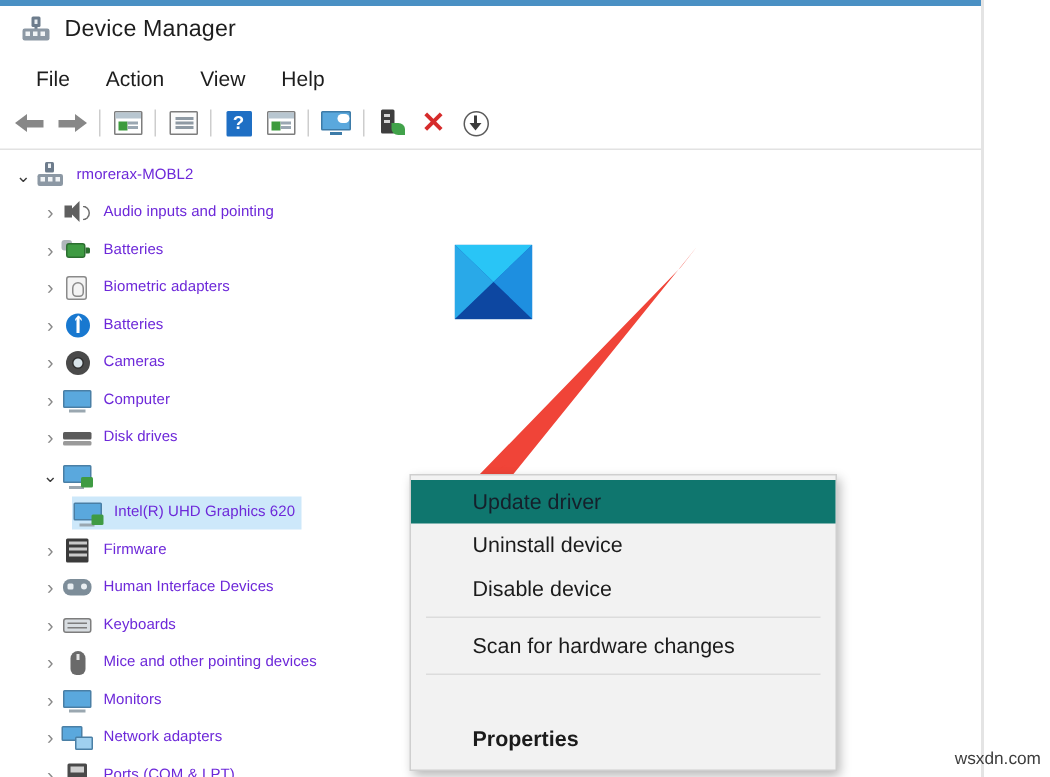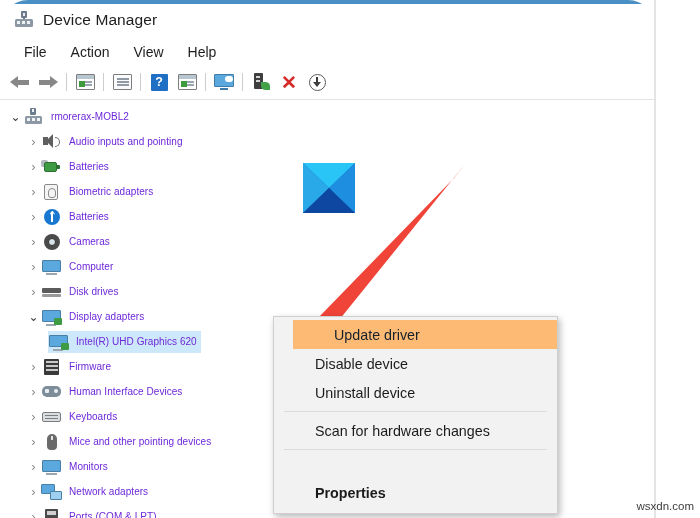--- a/index.html
+++ b/index.html
@@ -5,21 +5,21 @@
   html,body{margin:0;padding:0;}
   body{
     width:700px;height:518px;overflow:hidden;
     background:#ffffff;
     font-family:"Liberation Sans",sans-serif;
     -webkit-font-smoothing:antialiased;
   }
   #app{position:relative;width:700px;height:518px;background:#fff;}
 
   
-  .window{position:absolute;left:0;top:0;width:656px;height:518px;background:#fff;overflow:hidden;border-radius:28px;}
+  .window{position:absolute;left:0;top:0;width:656px;height:518px;background:#fff;overflow:hidden;}
   .accent-bar{position:absolute;left:0;top:0;width:656px;height:4px;background:#4a90c4;}
   .win-right-edge{position:absolute;left:654px;top:0;width:2px;height:518px;background:#e4e4e4;}
 
   
   .titlebar{position:absolute;left:0;top:4px;width:656px;height:32px;background:#fff;display:flex;align-items:center;padding-left:14px;box-sizing:border-box;}
   .title-icon{width:20px;height:18px;position:relative;margin-right:9px;flex:none;}
   .title-text{font-size:15.5px;color:#1d1d1d;letter-spacing:.1px;}
 
   
   .dm-ico{position:relative;width:20px;height:18px;}
@@ -135,21 +135,21 @@
 
   .ti-net .scr{position:absolute;left:0px;top:1px;width:14px;height:10px;background:#5aa8dd;border:1.5px solid #4a7fa5;box-sizing:border-box;border-radius:1px;}
   .ti-net .scr2{position:absolute;right:0px;bottom:1px;width:12px;height:9px;background:#9fd0ef;border:1.5px solid #4a7fa5;box-sizing:border-box;border-radius:1px;}
 
   .ti-port .body{position:absolute;left:4px;top:1px;width:13px;height:10px;background:#4a4a4a;border-radius:1px;}
   .ti-port .body:after{content:"";position:absolute;left:2px;top:2px;width:9px;height:4px;background:#d0d0d0;}
 
   
   .ctxmenu{position:absolute;left:273px;top:316px;width:285px;background:#f2f2f2;border:1px solid #cfcfcf;box-shadow:2px 3px 7px rgba(0,0,0,.28);z-index:30;padding:3px 0 6px 0;box-sizing:border-box;}
   .ctx-item{height:29px;display:flex;align-items:center;padding-left:41px;font-size:14.3px;color:#1b1b1b;cursor:default;box-sizing:border-box;}
-  .ctx-item.hl{background:#fdba74;color:#15202b;margin-left:19px;}
+  .ctx-item.hl{background:#0f766e;color:#15202b;}
   .ctx-item.bold{font-weight:bold;margin-top:28px;}
   .ctx-sep{height:1px;background:#dcdcdc;margin:4px 10px 4px 10px;}
 
   
   .sqicon{position:absolute;left:303px;top:163px;width:52px;height:50px;z-index:20;overflow:hidden;}
   .sqicon svg{display:block;}
   .redarrow{position:absolute;left:275px;top:160px;width:195px;height:185px;z-index:25;pointer-events:none;}
   .watermark{position:absolute;right:6px;bottom:6px;font-size:11.5px;color:#3d3d3d;font-family:"Liberation Sans",sans-serif;z-index:40;}
 </style>
 </head>
@@ -318,21 +318,20 @@
 
       <div class="row depth1">
         <span class="chev exp">⌄</span>
         <span class="ic">
             <span class="ti ti-disp">
               <span class="scr"></span>
               <span class="ft"></span>
               <span class="chip"></span>
             </span>
           </span>
-        <span class="lbl">Display adapters</span>
       </div>
 
       <div class="row depth2 sel">
         <span class="lbl-wrap" style="display:flex;align-items:center;">
           <span class="ic">
               <span class="ti ti-disp">
                 <span class="scr"></span>
                 <span class="ft"></span>
                 <span class="chip"></span>
               </span>
@@ -412,22 +411,22 @@
         <rect x="0" y="0" width="52" height="50" fill="#1565c0"></rect>
         <polygon points="0,0 52,0 26,25" fill="#29c5f6"></polygon>
         <polygon points="0,0 26,25 0,50" fill="#29a9e8"></polygon>
         <polygon points="52,0 52,50 26,25" fill="#1e8fe0"></polygon>
         <polygon points="0,50 26,25 52,50" fill="#0d47a1"></polygon>
       </svg>
     </div>
 
     <div class="ctxmenu">
       <div class="ctx-item hl">Update driver</div>
+      <div class="ctx-item">Uninstall device</div>
       <div class="ctx-item">Disable device</div>
-      <div class="ctx-item">Uninstall device</div>
       <div class="ctx-sep"></div>
       <div class="ctx-item">Scan for hardware changes</div>
       <div class="ctx-sep"></div>
       <div class="ctx-item bold">Properties</div>
     </div>
 
     <div class="redarrow">
       <svg width="195" height="185" viewBox="0 0 195 185">
         <g>
           <polygon points="190,4 179,18 44,157 56,170" fill="#f04438"></polygon>

